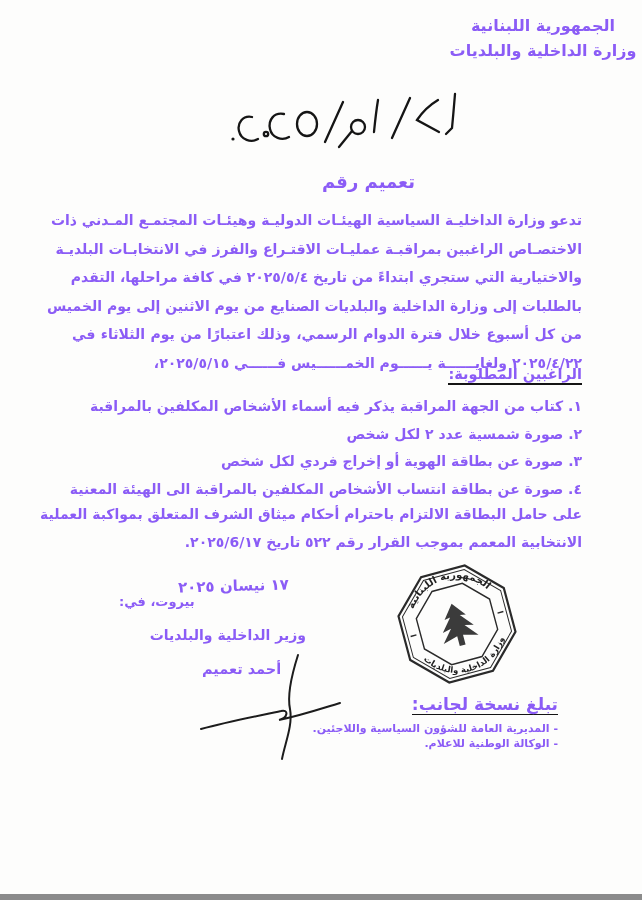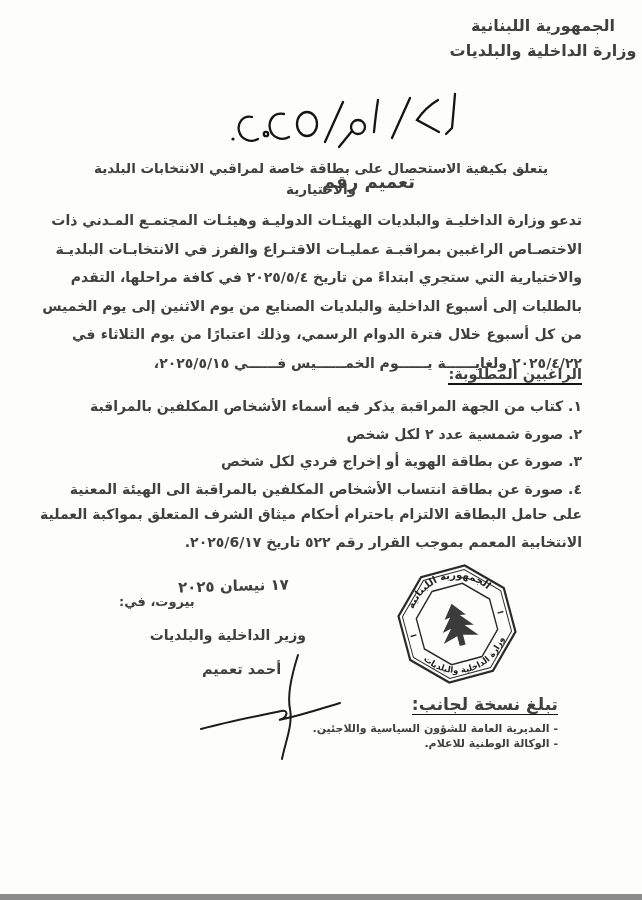--- a/index.html
+++ b/index.html
@@ -1,20 +1,20 @@
 <!DOCTYPE html>
 <html lang="ar"><head>
 <meta charset="utf-8">
 <style>
   html,body{margin:0;padding:0;background:#e8e8e8;}
   .page{
     position:relative;width:642px;height:900px;margin:0 auto;
     background:#fdfdfc;overflow:hidden;
     font-family:"DejaVu Sans",sans-serif;
-    direction:rtl;color:#404040;
+    direction:rtl;color:#8b5cf6;
   }
   .abs{position:absolute;}
 
   .header{top:13px;left:448px;width:190px;text-align:center;
           font-size:16px;font-weight:bold;line-height:25px;}
 
   .circ-label{top:139px;left:322px;font-size:18px;font-weight:bold;white-space:nowrap;margin-top:32px;}
 
   .subject{top:158px;left:80px;width:482px;text-align:center;
            font-size:13.5px;font-weight:bold;line-height:21px;}
@@ -70,30 +70,26 @@
       <path d="M 130,41 L 117,57"></path>
       <path d="M 156,10 C 154,22 153,32 152,42"></path>
       <path d="M 170,48 L 188,8"></path>
       <path d="M 216,10 C 206,16 199,24 195,30 L 217,42"></path>
       <path d="M 233,4 C 232,16 231,28 230,38 L 224,44"></path>
     </g>
   </svg>
 
   <div class="abs circ-label">تعميم رقم</div>
 
-  <div class="abs subject">
-    <div>يتعلق بكيفية الاستحصال على بطاقة خاصة لمراقبي الانتخابات البلدية</div>
-    <div>والاختيارية</div>
-  </div>
 
   <div class="abs body-par">
-    <div class="bline">تدعو وزارة الداخليـة والبلديات الهيئـات الدوليـة وهيئـات المجتمـع المـدني ذات</div>
+    <div class="bline">تدعو وزارة الداخليـة السياسية الهيئـات الدوليـة وهيئـات المجتمـع المـدني ذات</div>
     <div class="bline">الاختصـاص الراغبين بمراقبـة عمليـات الاقتـراع والفرز في الانتخابـات البلديـة</div>
     <div class="bline">والاختيارية التي ستجري ابتداءً من تاريخ ٢٠٢٥/٥/٤ في كافة مراحلها، التقدم</div>
-    <div class="bline">بالطلبات إلى أسبوع الداخلية والبلديات الصنايع من يوم الاثنين إلى يوم الخميس</div>
+    <div class="bline">بالطلبات إلى وزارة الداخلية والبلديات الصنايع من يوم الاثنين إلى يوم الخميس</div>
     <div class="bline">من كل أسبوع خلال فترة الدوام الرسمي، وذلك اعتبارًا من يوم الثلاثاء في</div>
     <div class="bline rt">٢٠٢٥/٤/٢٢ ولغايــــــة يــــــوم الخمــــــيس فــــــي ٢٠٢٥/٥/١٥،</div>
   </div>
 
   <div class="abs docs-heading">الراغبين المطلوبة:</div>
   <div class="abs docs-list">
     <div>١. كتاب من الجهة المراقبة يذكر فيه أسماء الأشخاص المكلفين بالمراقبة</div>
     <div>٢. صورة شمسية عدد ٢ لكل شخص</div>
     <div>٣. صورة عن بطاقة الهوية أو إخراج فردي لكل شخص</div>
     <div>٤. صورة عن بطاقة انتساب الأشخاص المكلفين بالمراقبة الى الهيئة المعنية</div>

